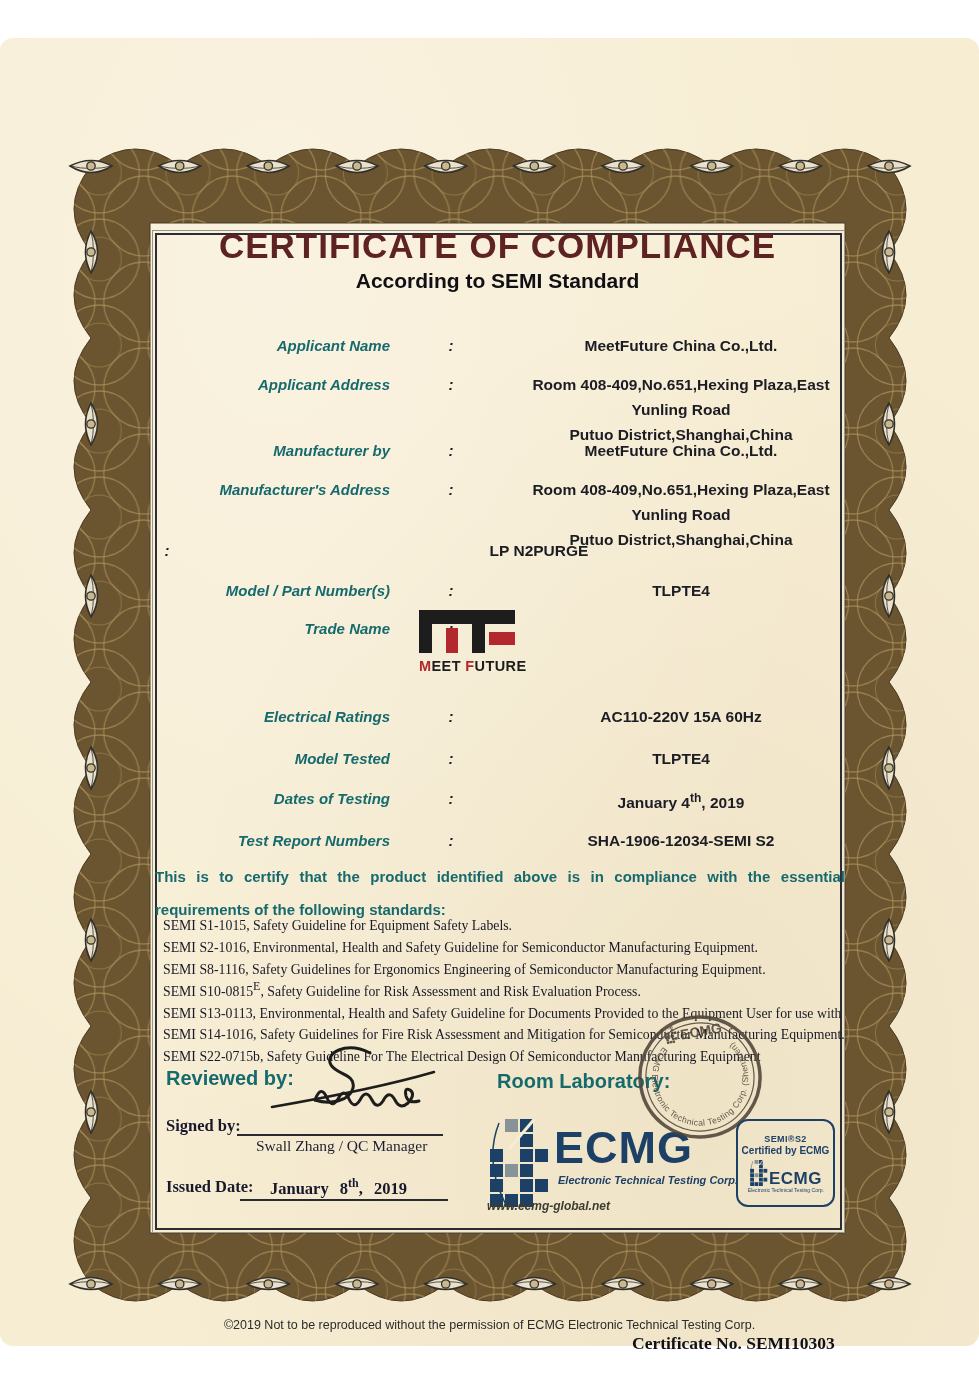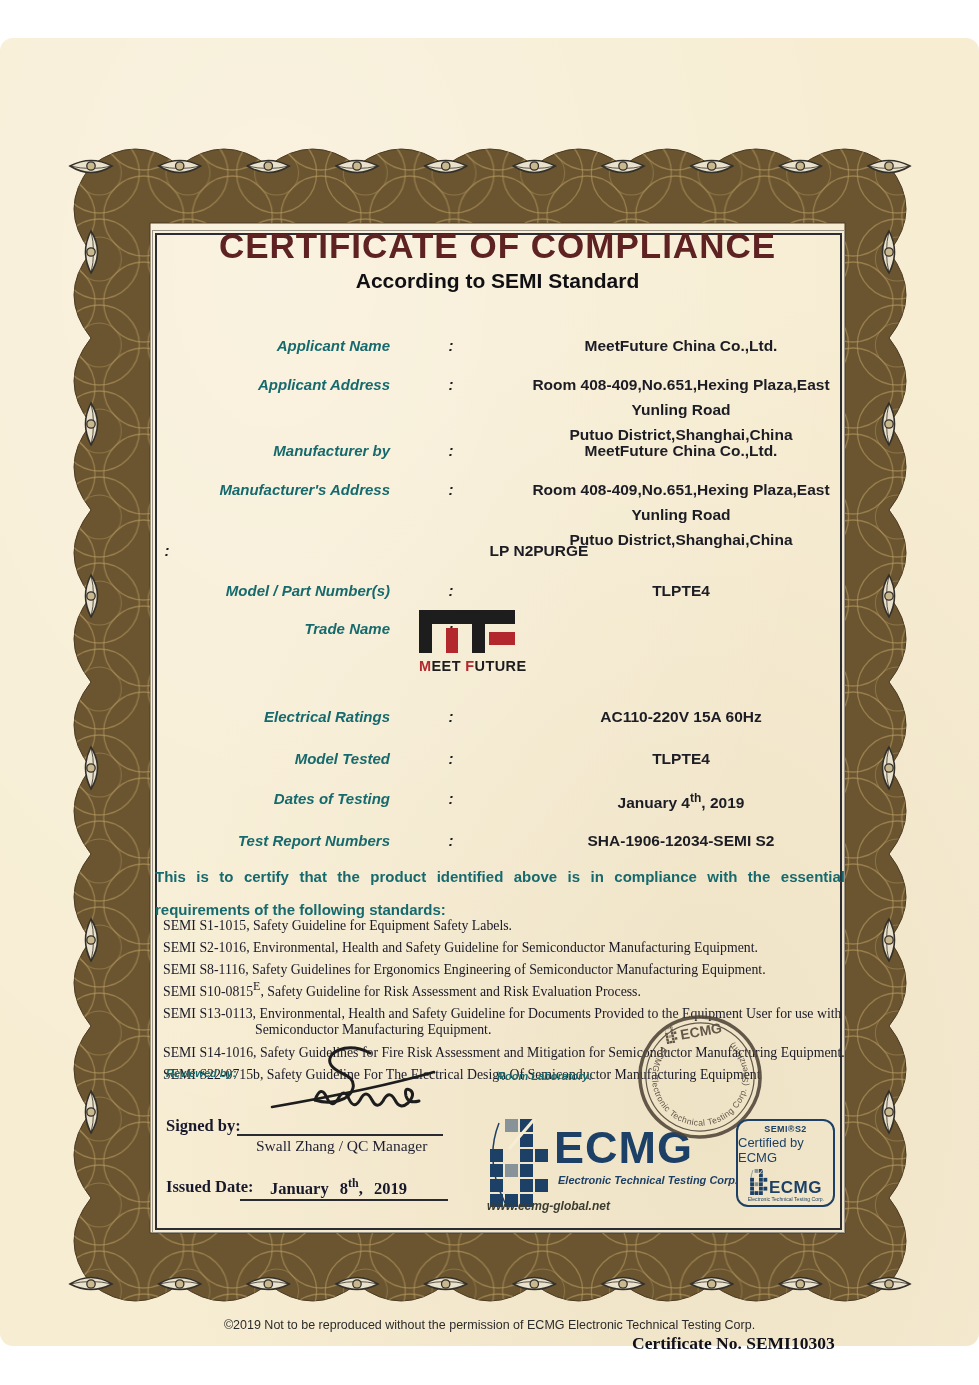--- a/index.html
+++ b/index.html
@@ -21,21 +21,21 @@
   .fcolon{width:34px;text-align:center;font-style:italic;font-weight:bold;color:#1c1c24;
           font-size:15px;line-height:25px;}
   .fvalue{flex:1;font-weight:bold;color:#1c1c24;font-size:15.5px;
           line-height:25px;white-space:pre-line;text-align:center;}
   .supsc{font-size:12px;vertical-align:super;}
   .certify{position:absolute;left:155px;top:822px;width:690px;font-weight:bold;
            color:#166a6e;font-size:15px;line-height:33px;text-align:justify;}
   .standards{position:absolute;left:163px;top:874px;width:695px;font-family:"Liberation Serif",serif;
              font-size:13.8px;line-height:17.3px;color:#191927;}
   .std-indent{padding-left:92px;}
-  .teal-h{position:absolute;font-style:italic;font-weight:bold;color:#166a6e;font-size:11px;}
+  .teal-h{position:absolute;font-weight:bold;color:#166a6e;font-size:20px;}
   .serif-b{position:absolute;font-family:"Liberation Serif",serif;font-weight:bold;
            color:#18182c;font-size:16.5px;}
   .signer{position:absolute;left:256px;top:1099px;font-family:"Liberation Serif",serif;
           font-size:15.5px;color:#1f1f30;}
   .hline{position:absolute;height:2px;background:#2a2a33;}
   .sig-svg{position:absolute;left:258px;top:1005px;}
   .issued-date{word-spacing:7px;}
   
   .mf{position:absolute;left:419px;top:572px;width:122px;height:68px;}
   .mf .bar{position:absolute;background:#1d1d1d;}
@@ -49,21 +49,21 @@
              color:#1d4066;letter-spacing:1px;}
   .ecmg-tag{position:absolute;left:558px;top:1136px;font-size:11px;font-weight:bold;
             font-style:italic;color:#1d4066;}
   .website{position:absolute;left:487px;top:1161px;font-size:12px;font-weight:bold;
            font-style:italic;color:#3c3c30;}
   .stamp{position:absolute;left:633px;top:972px;transform:rotate(-10deg);opacity:.87;color:#4e4337;}
   .badge{position:absolute;left:722px;top:1081px;width:95px;height:84px;border:2px solid #1d4066;
          border-radius:12px;display:flex;flex-direction:column;align-items:center;
          justify-content:center;color:#1d4066;margin-left:14px;}
   .badge-l1{font-size:9px;font-weight:bold;letter-spacing:.4px;}
-  .badge-l2{font-size:13px;font-weight:normal;margin-top:1px;}
+  .badge-l2{font-size:10px;font-weight:bold;margin-top:1px;}
   .badge-row{display:flex;align-items:flex-end;margin-top:4px;}
   .badge-word{font-size:17px;font-weight:bold;letter-spacing:.5px;line-height:15px;}
   .badge-tag{font-size:6px;transform:scale(.85);white-space:nowrap;margin-top:1px;}
   .copyright{position:absolute;left:0;top:1280px;width:979px;text-align:center;
              font-size:12.5px;color:#2b2b2b;}
   .certno{position:absolute;left:632px;top:1295px;font-family:"Liberation Serif",serif;
           font-weight:bold;font-size:17.5px;color:#10101a;}
 </style>
 </head>
 <body>
@@ -230,21 +230,20 @@
     </div>
 
     <div class="certify">This is to certify that the product identified above is in compliance with the essential requirements of the following standards:</div>
 
     <div class="standards">
       <div><span>SEMI S1-1015, Safety Guideline for Equipment Safety Labels.</span><span class="supsc"></span><span></span></div>
       <div><span>SEMI S2-1016, Environmental, Health and Safety Guideline for Semiconductor Manufacturing Equipment.</span><span class="supsc"></span><span></span></div>
       <div><span>SEMI S8-1116, Safety Guidelines for Ergonomics Engineering of Semiconductor Manufacturing Equipment.</span><span class="supsc"></span><span></span></div>
       <div><span>SEMI S10-0815</span><span class="supsc">E</span><span>, Safety Guideline for Risk Assessment and Risk Evaluation Process.</span></div>
       <div><span>SEMI S13-0113, Environmental, Health and Safety Guideline for Documents Provided to the Equipment User for use with</span><span class="supsc"></span><span></span></div>
-      <div class="std-indent"><span>Semiconductor Manufacturing Equipment.</span></div>
       <div><span>SEMI S14-1016, Safety Guidelines for Fire Risk Assessment and Mitigation for Semiconductor Manufacturing Equipment.</span><span class="supsc"></span><span></span></div>
       <div><span>SEMI S22-0715b, Safety Guideline For The Electrical Design Of Semiconductor Manufacturing Equipment</span><span class="supsc"></span><span></span></div>
     </div>
 
     <div class="teal-h" style="left:166px;top:1029px">Reviewed by:</div>
     <svg class="sig-svg" width="195" height="75">
       <g fill="none" stroke="#1d1d1d" stroke-width="3" stroke-linecap="round">
         <path d="M 112 10 C 88 -2 66 10 73 22 C 79 32 98 31 95 45 C 92 58 72 62 57 57"></path>
         <path d="M 57 57 q 6 -16 12 -2 q 5 11 11 1 q 6 -12 11 0 q 5 11 11 1 q 6 -12 12 0 q 5 10 11 1 q 6 -12 12 -1 q 5 10 13 3 q 8 -9 2 -13 q -6 -3 -4 6 q 2 8 13 5"></path>
         <path d="M 14 64 C 60 56 128 43 176 29" stroke-width="2.6"></path>

